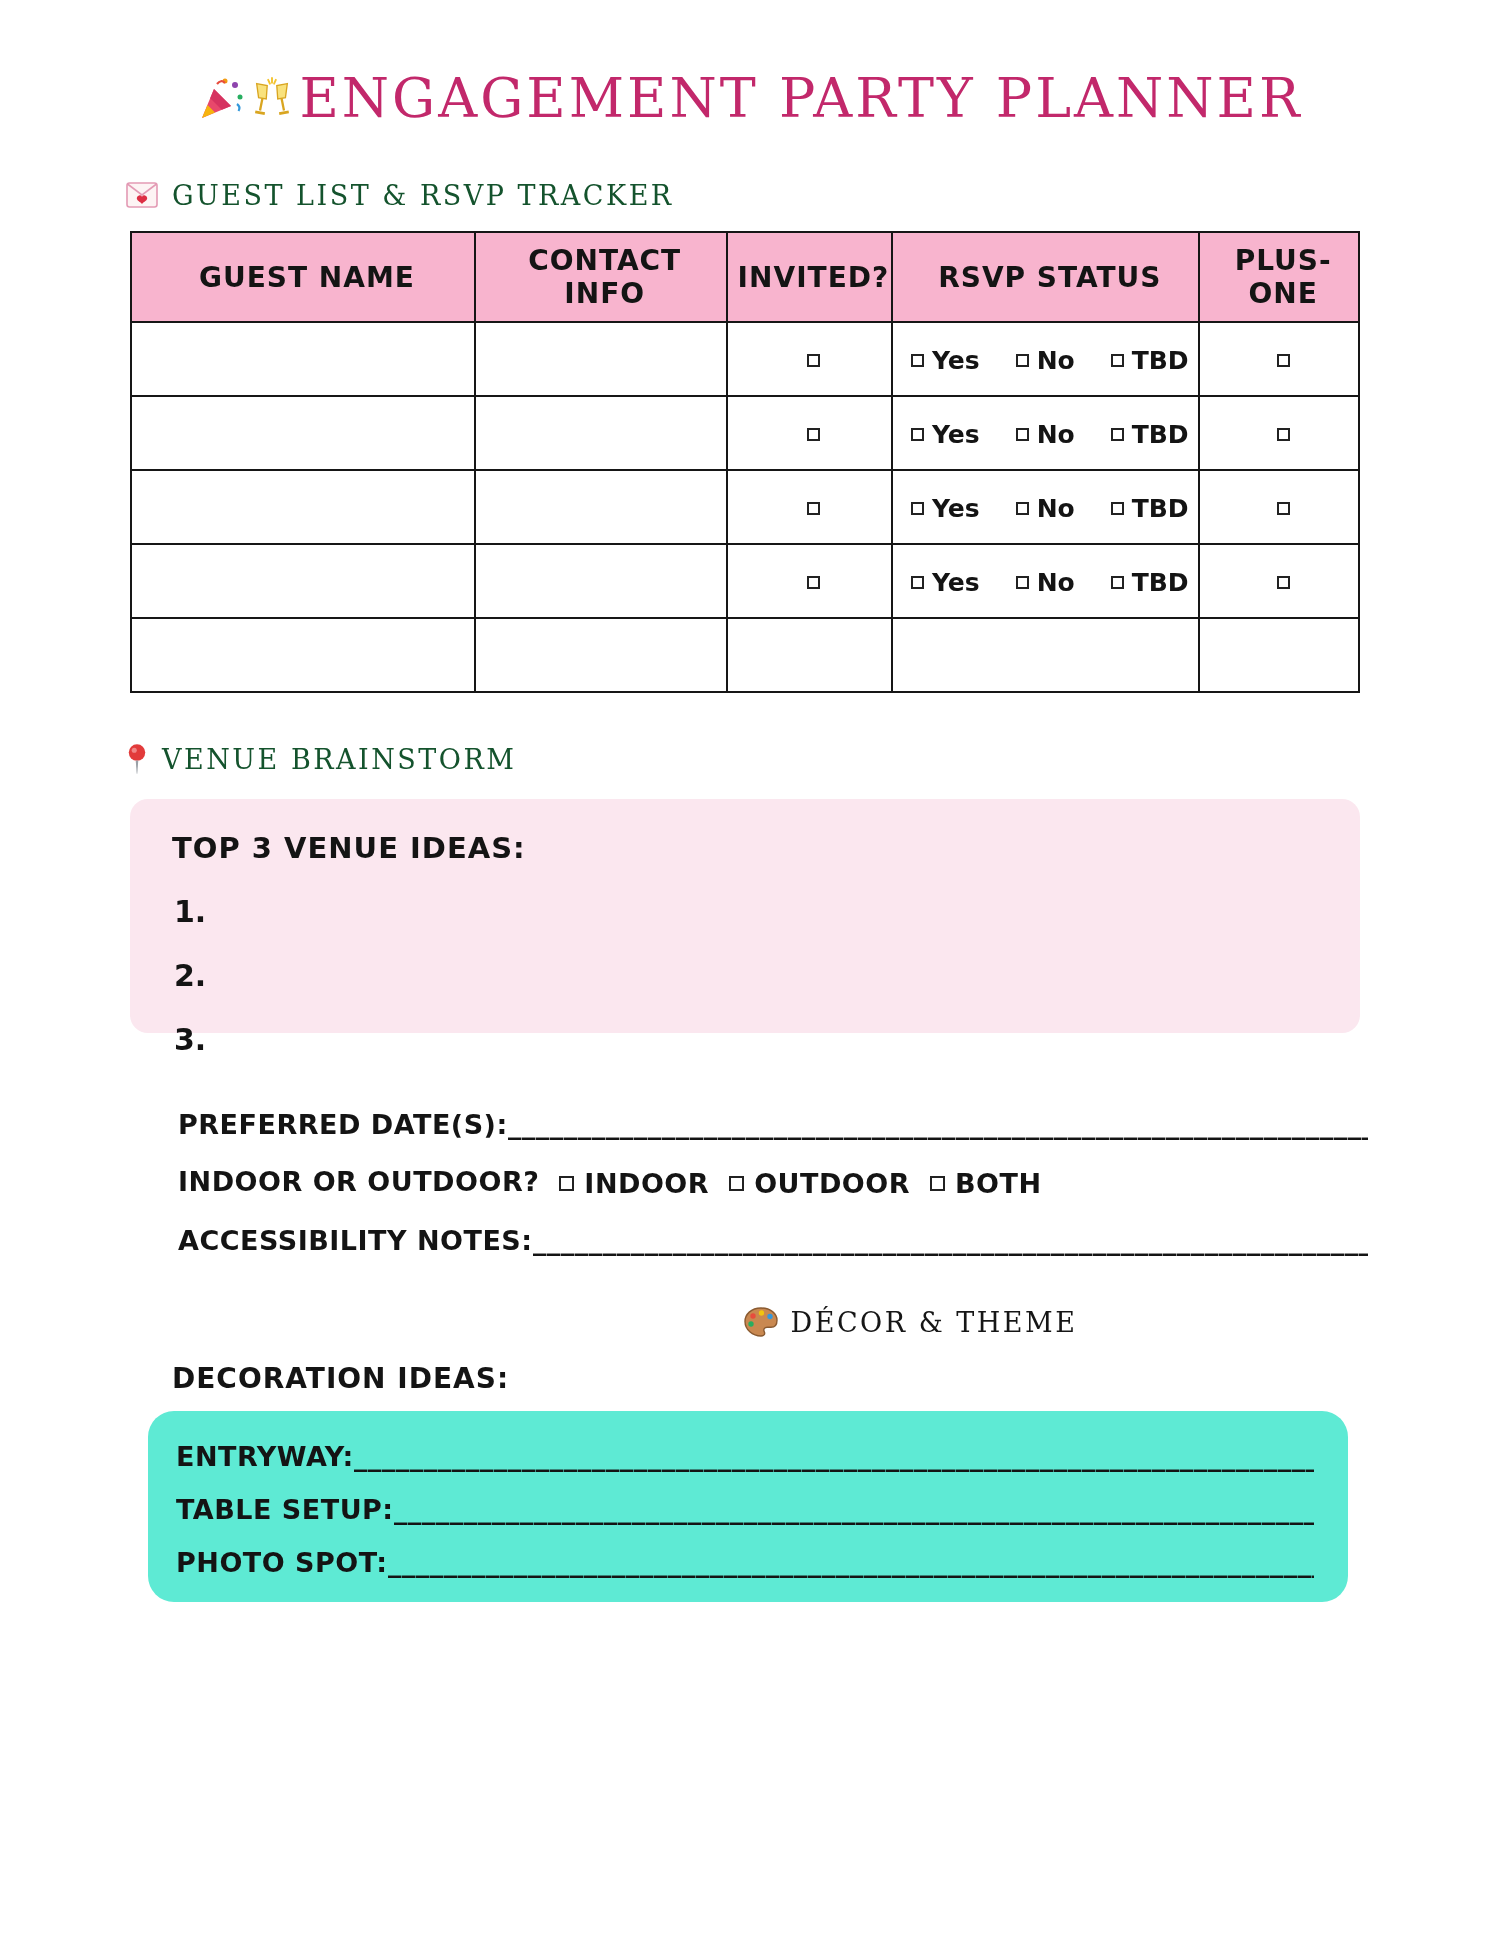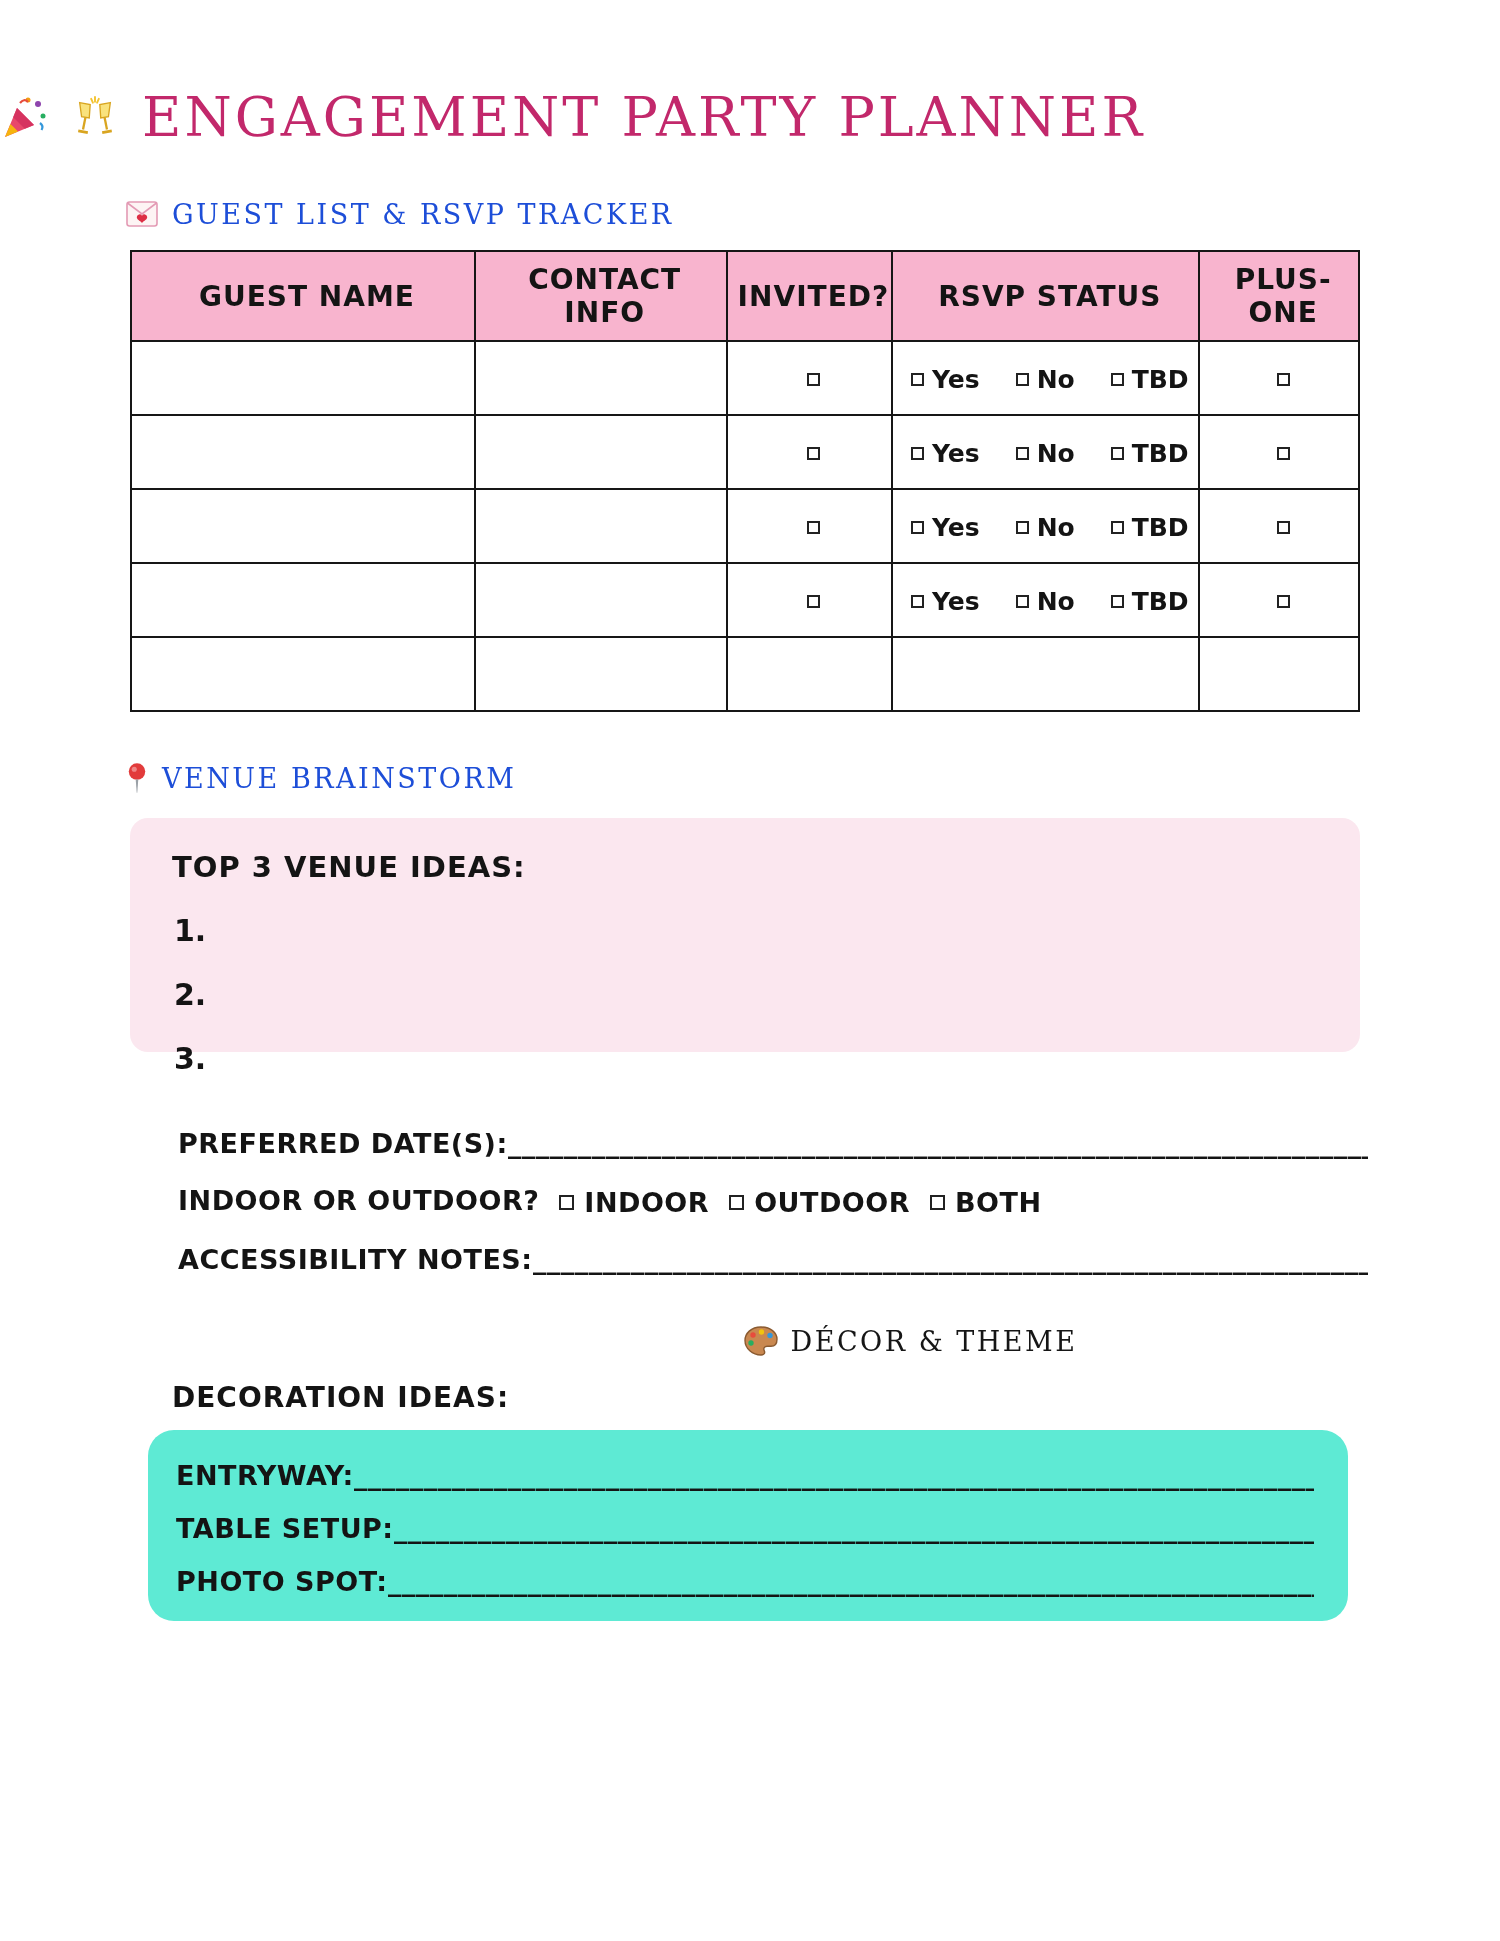--- a/index.html
+++ b/index.html
@@ -2,30 +2,30 @@
 <html><head>
 <meta charset="utf-8">
 <style>
   * { margin:0; padding:0; box-sizing:border-box; }
   html,body { background:#ffffff; }
   .page {
     width:1500px; height:1941px; margin:0 auto; background:#ffffff;
     font-family:"DejaVu Sans", sans-serif; color:#141414; overflow:hidden; position:relative;
   }
   
-  .title-row { display:flex; align-items:center; gap:24px; padding-top:86px; }
+  .title-row { display:flex; justify-content:center; align-items:center; gap:4px; padding-top:67px; }
   .title-text {
     font-family:"DejaVu Serif", serif; font-size:54px; letter-spacing:3px;
     color:#C2286B; font-weight:500; white-space:nowrap;
   }
   .icon { display:inline-flex; align-items:center; justify-content:center; }
   
   .section-heading {
     display:flex; align-items:center; gap:14px; margin-left:126px; margin-top:50px;
-    font-family:"DejaVu Serif", serif; font-size:27px; letter-spacing:2.5px; color:#1d4ed8;
+    font-family:"DejaVu Serif", serif; font-size:27px; letter-spacing:2.5px; color:#14532d;
   }
   
   .guest-table {
     border-collapse:collapse; table-layout:fixed; width:1230px; margin:20px 0 0 130px;
   }
   .guest-table th, .guest-table td { border:2.5px solid #161616;padding-left:8px; }
   .guest-table th {
     background:#F8B4CE; height:90px; font-size:28px; font-weight:700; letter-spacing:1px; text-align:center;
   }
   .guest-table td { height:74px; text-align:center; vertical-align:middle; font-size:25px; font-weight:700; }

